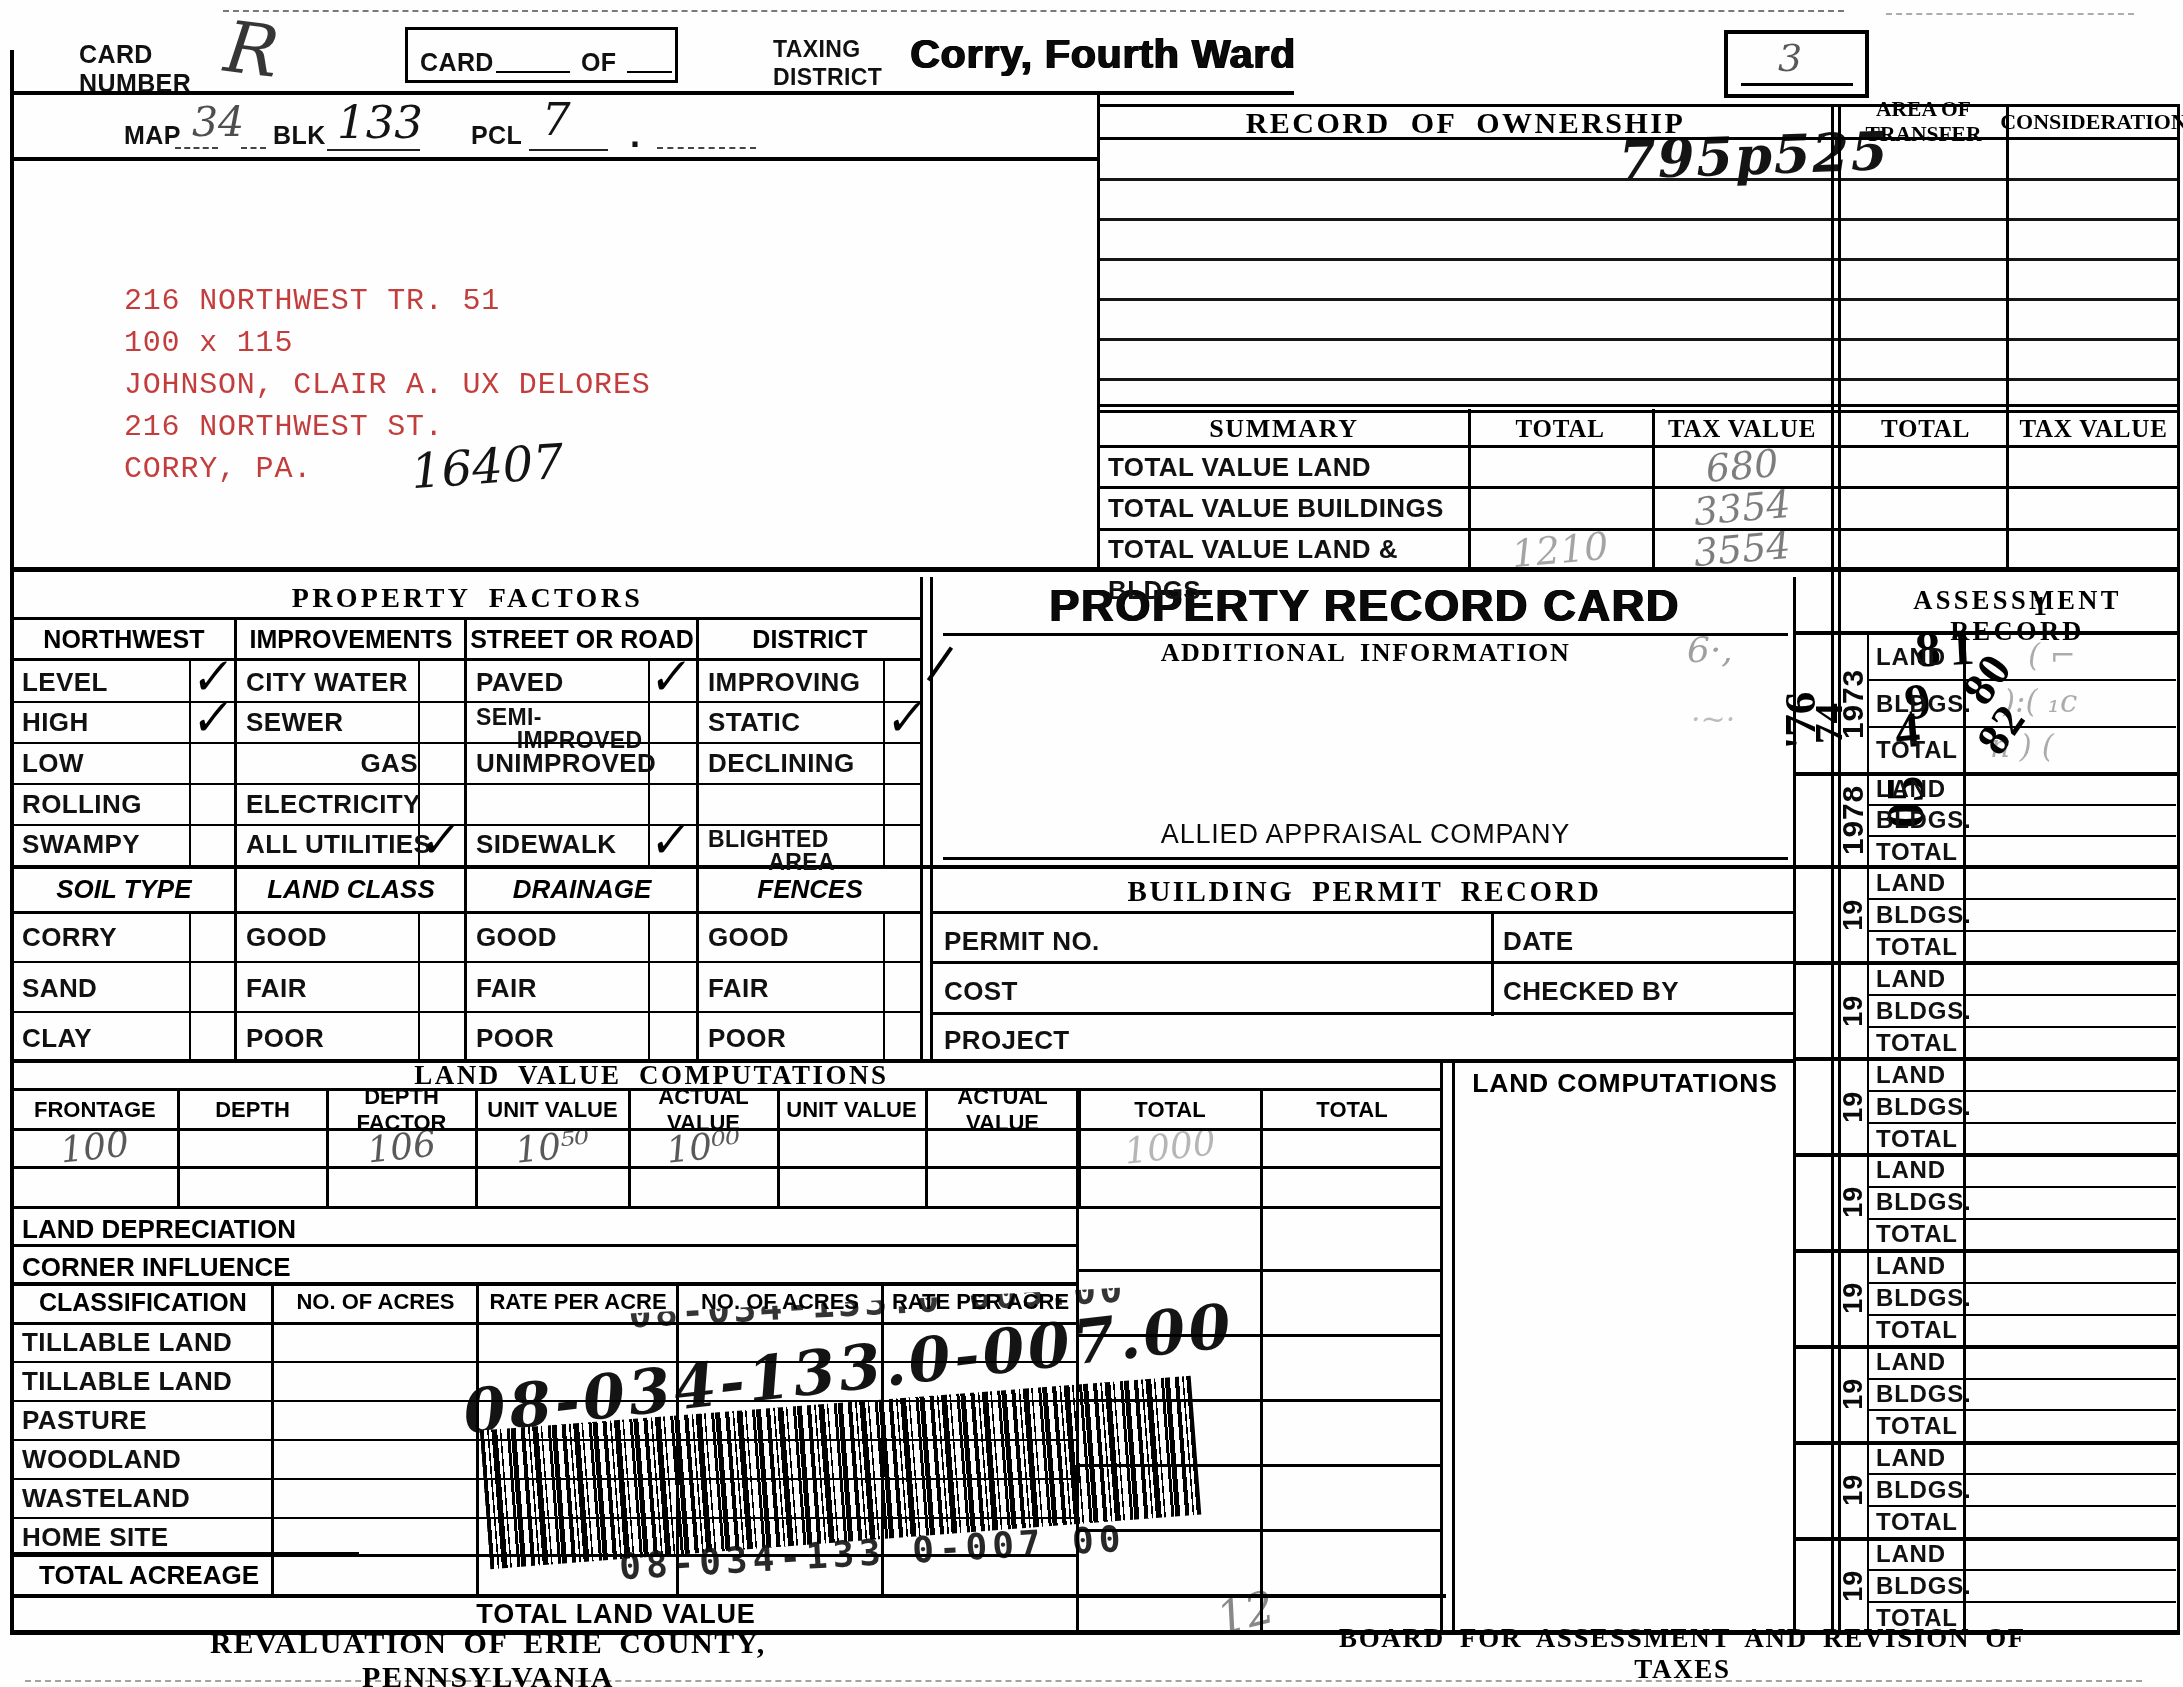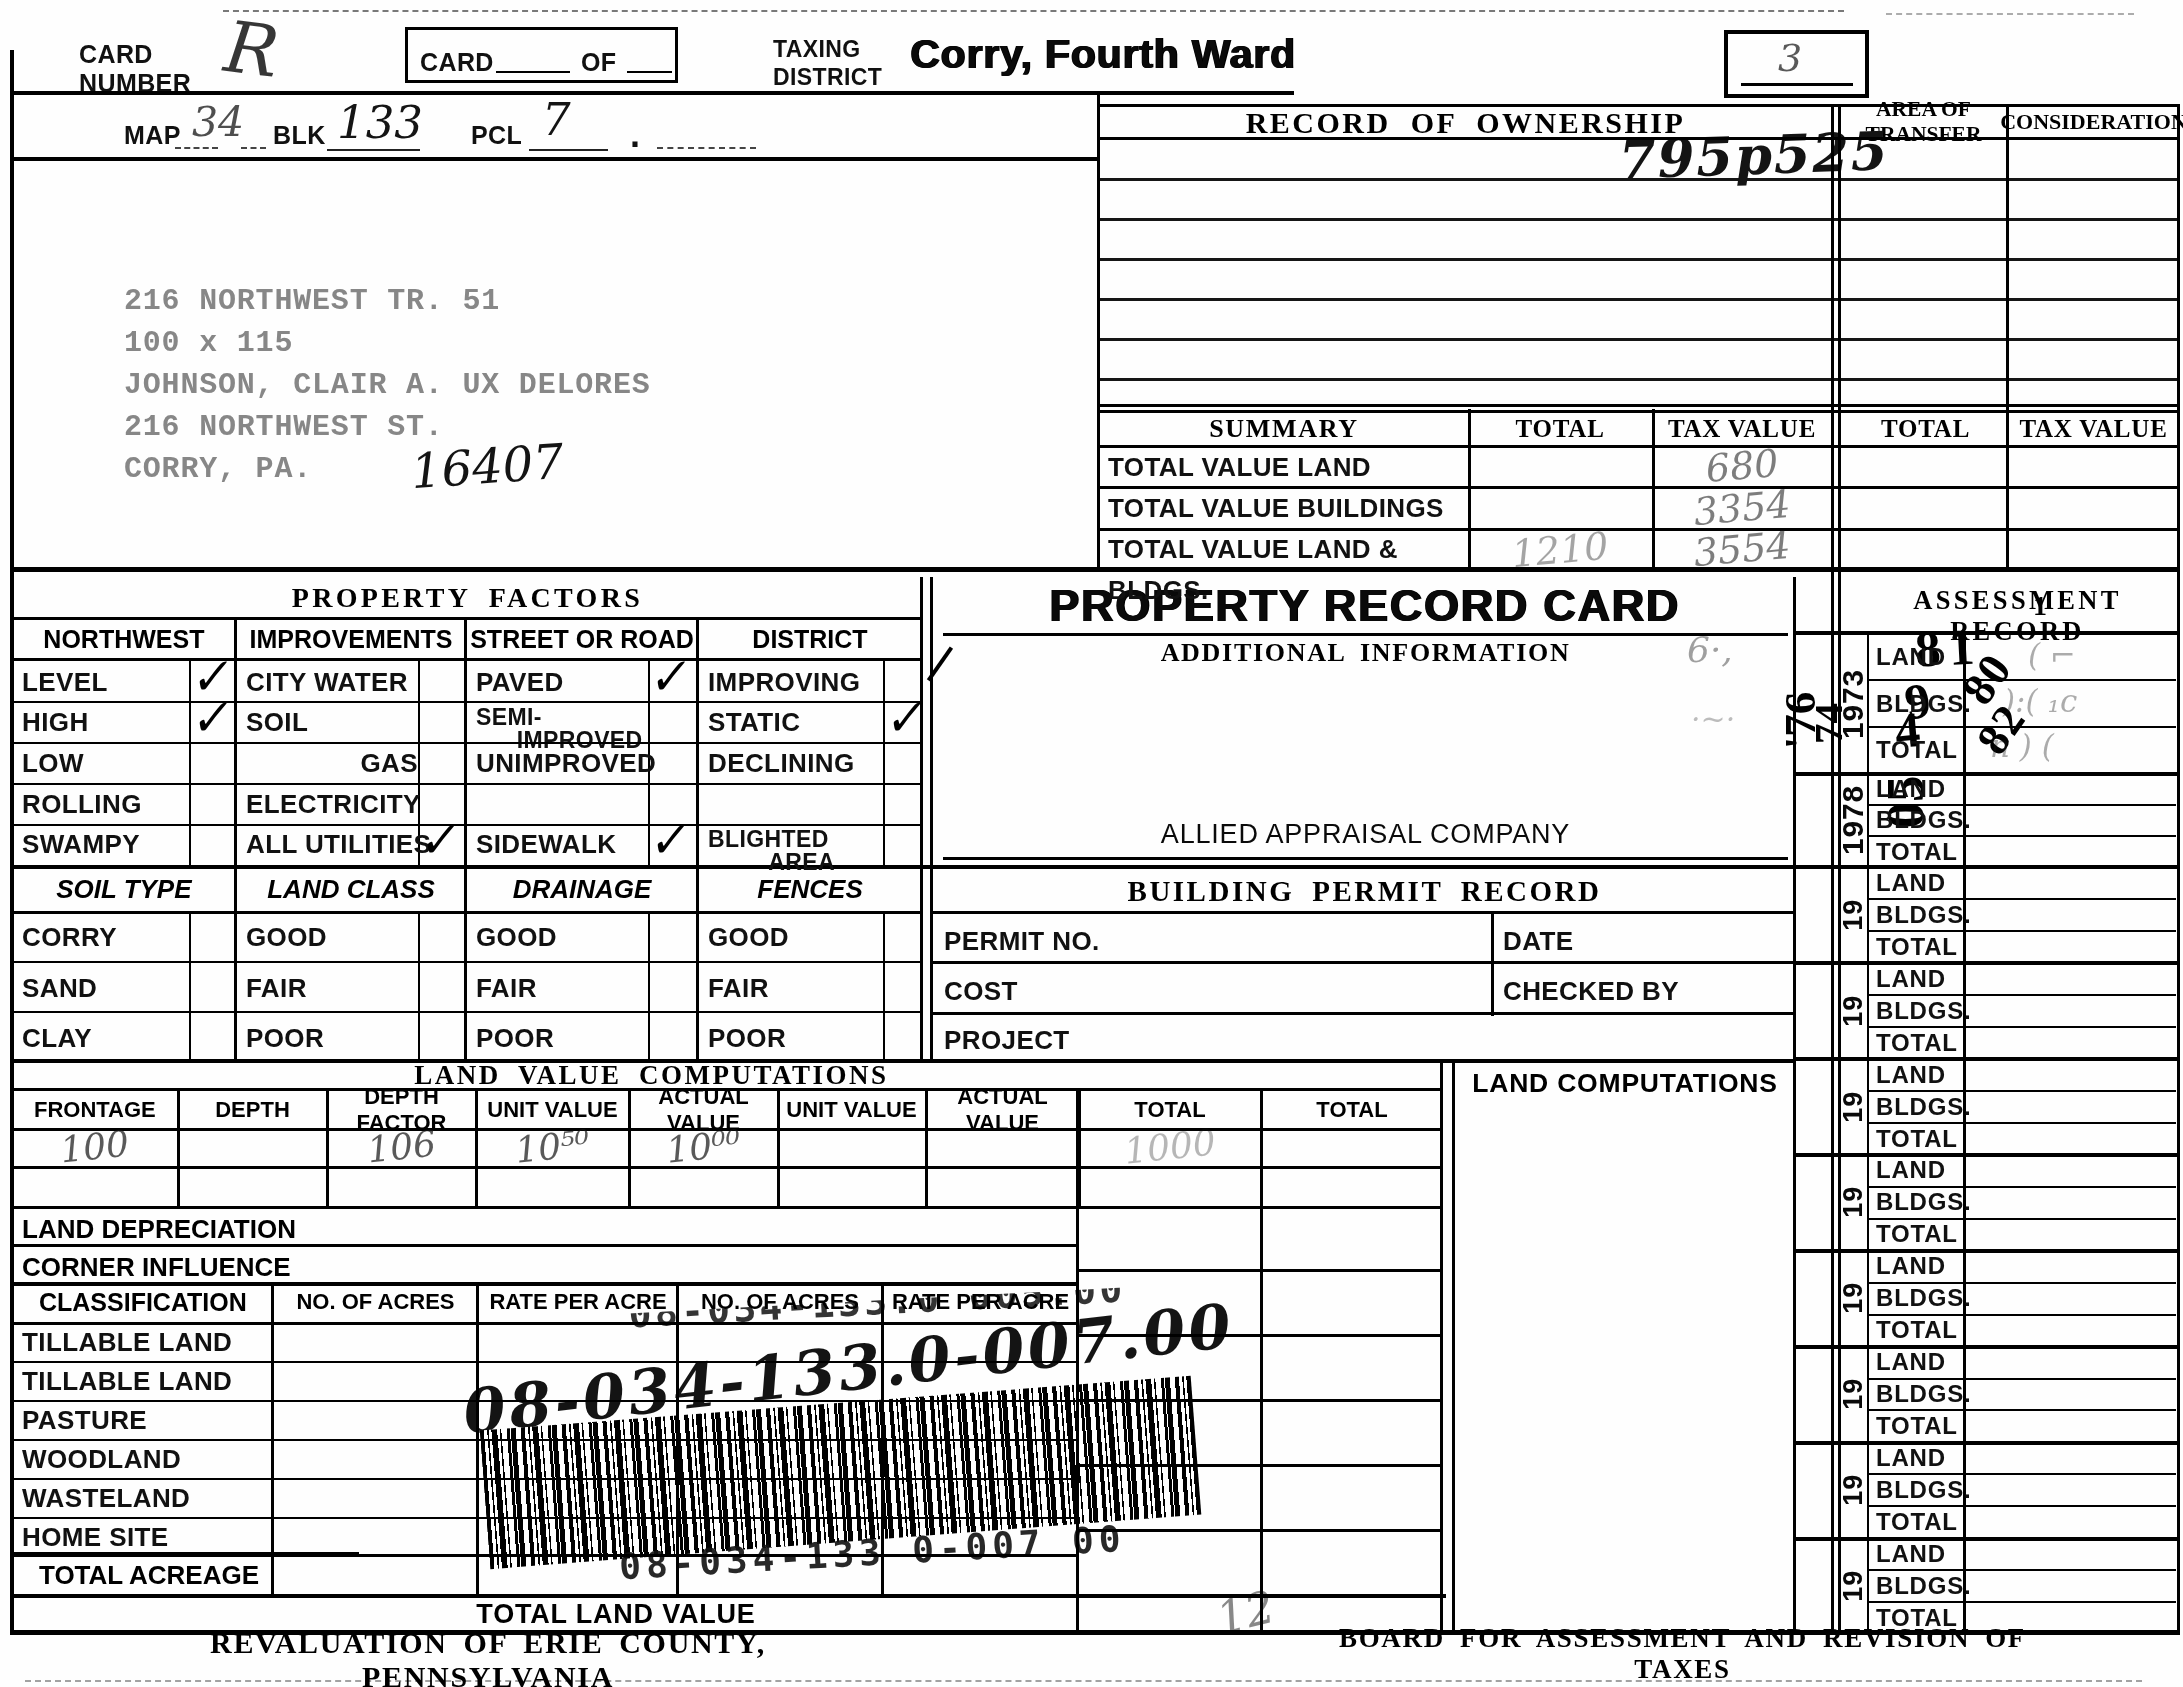--- a/index.html
+++ b/index.html
@@ -4,21 +4,21 @@
 <style>
   html,body{margin:0;padding:0;background:#888;}
   #page{position:relative;width:2183px;height:1687px;background:#fefefe;font-family:"Liberation Sans",sans-serif;color:#0a0a0a;overflow:hidden;}
   .abs{position:absolute;box-sizing:border-box;}
   .ctr{display:flex;align-items:center;justify-content:center;text-align:center;}
   .pre{white-space:pre;}
   .lbl{font-weight:700;letter-spacing:0.4px;color:#111;}
   .cond{font-weight:700;letter-spacing:0;color:#000;}
   .serif{font-family:"Liberation Serif",serif;font-weight:700;color:#000;}
   .hw{font-family:"DejaVu Serif",serif;font-style:italic;color:#141414;}
-  .mono{font-family:"Liberation Mono",monospace;font-weight:700;color:#737373;}
+  .mono{font-family:"Liberation Mono",monospace;font-weight:400;color:#b91c1c;}
   .dotm{font-family:"DejaVu Sans Mono",monospace;font-weight:700;color:#111;}
   .check{font-family:"DejaVu Sans",sans-serif;font-weight:700;transform:rotate(-6deg) skewX(-14deg);color:#000;}
   .hline,.vline{position:absolute;background:#000;}
   .dash{position:absolute;border-top:2.5px dashed #333;opacity:.65;}
   .vert{writing-mode:vertical-rl;transform:rotate(180deg);}
   .blackface{text-shadow:1.2px 0 0 #000, -0.6px 0 0 #000;}
   .faint{opacity:.4;}
   .barcode{background:repeating-linear-gradient(90deg,#000 0 4.1px,#fff 4.1px 7.4px,#000 7.4px 9px,#fff 9px 11.6px,#000 11.6px 17.4px,#fff 17.4px 20px,#000 20px 21.5px,#fff 21.5px 27px,#000 27px 30px,#fff 30px 31px,#000 31px 36px,#fff 36px 41px);}
 </style>
 </head>
@@ -197,21 +197,21 @@
     <div class="abs check" style="left: 193px; top: 648px; font-size: 48px;">✓</div>
     <div class="abs lbl pre" style="left: 22px; top: 702px; width: 167px; height: 41px; line-height: 41px; font-size: 26px;">HIGH</div>
     <div class="abs check" style="left: 193px; top: 689px; font-size: 48px;">✓</div>
     <div class="abs lbl pre" style="left: 22px; top: 743px; width: 167px; height: 41px; line-height: 41px; font-size: 26px;">LOW</div>
     <div class="abs lbl pre" style="left: 22px; top: 784px; width: 167px; height: 41px; line-height: 41px; font-size: 26px;">ROLLING</div>
     <div class="abs lbl pre" style="left: 22px; top: 824px; width: 167px; height: 41px; line-height: 41px; font-size: 26px;">SWAMPY</div>
     <div class="abs cond ctr" style="left: 236px; top: 620px; width: 230px; height: 38px; font-size: 25px;">IMPROVEMENTS</div>
     <div class="abs vline" style="left: 234px; top: 619px; width: 3.3px; height: 246px;"></div>
     <div class="abs vline" style="left: 418px; top: 660px; width: 1.7px; height: 205px;"></div>
     <div class="abs lbl pre" style="left: 246px; top: 662px; width: 172px; height: 41px; line-height: 41px; font-size: 26px;">CITY WATER</div>
-    <div class="abs lbl pre" style="left: 246px; top: 702px; width: 172px; height: 41px; line-height: 41px; font-size: 26px;">SOIL</div>
+    <div class="abs lbl pre" style="left: 246px; top: 702px; width: 172px; height: 41px; line-height: 41px; font-size: 26px;">SEWER</div>
     <div class="abs lbl pre" style="left: 246px; top: 743px; width: 172px; height: 41px; line-height: 41px; font-size: 26px; text-align: right;">GAS</div>
     <div class="abs lbl pre" style="left: 246px; top: 784px; width: 172px; height: 41px; line-height: 41px; font-size: 26px;">ELECTRICITY</div>
     <div class="abs lbl pre" style="left: 246px; top: 824px; width: 172px; height: 41px; line-height: 41px; font-size: 26px;">ALL UTILITIES</div>
     <div class="abs check" style="left: 421px; top: 811px; font-size: 48px;">✓</div>
     <div class="abs cond ctr" style="left: 466px; top: 620px; width: 232px; height: 38px; font-size: 25px;">STREET OR ROAD</div>
     <div class="abs vline" style="left: 464px; top: 619px; width: 3.3px; height: 246px;"></div>
     <div class="abs vline" style="left: 648px; top: 660px; width: 1.7px; height: 205px;"></div>
     <div class="abs lbl pre" style="left: 476px; top: 662px; width: 172px; height: 41px; line-height: 41px; font-size: 26px;">PAVED</div>
     <div class="abs check" style="left: 651px; top: 648px; font-size: 48px;">✓</div>
     <div class="abs lbl pre" style="left: 476px; top: 706px; width: 172px; height: 41px; line-height: 1; font-size: 23px;">SEMI-

